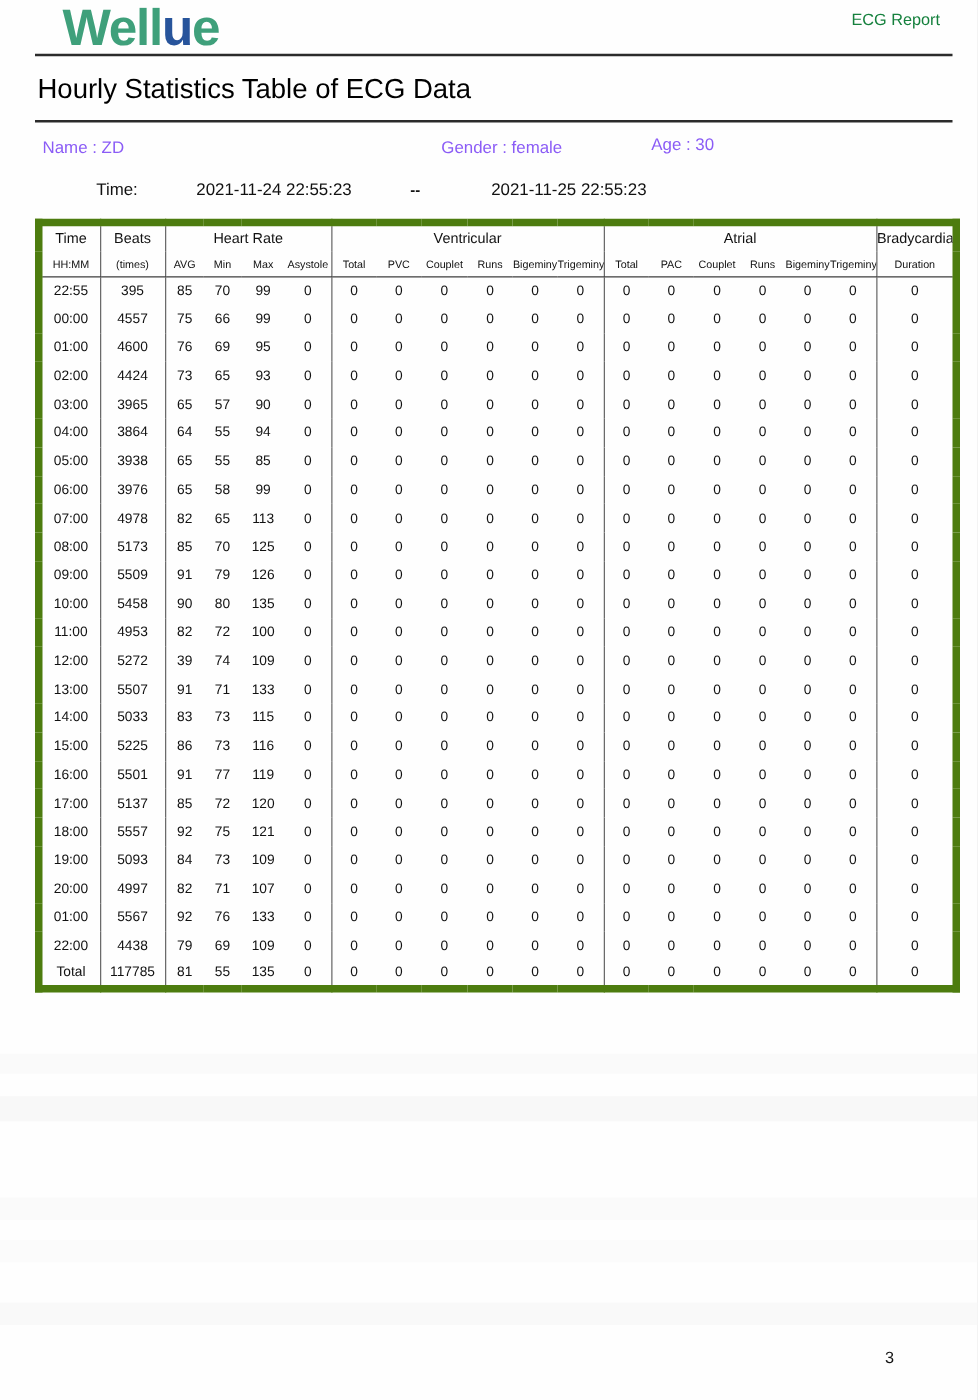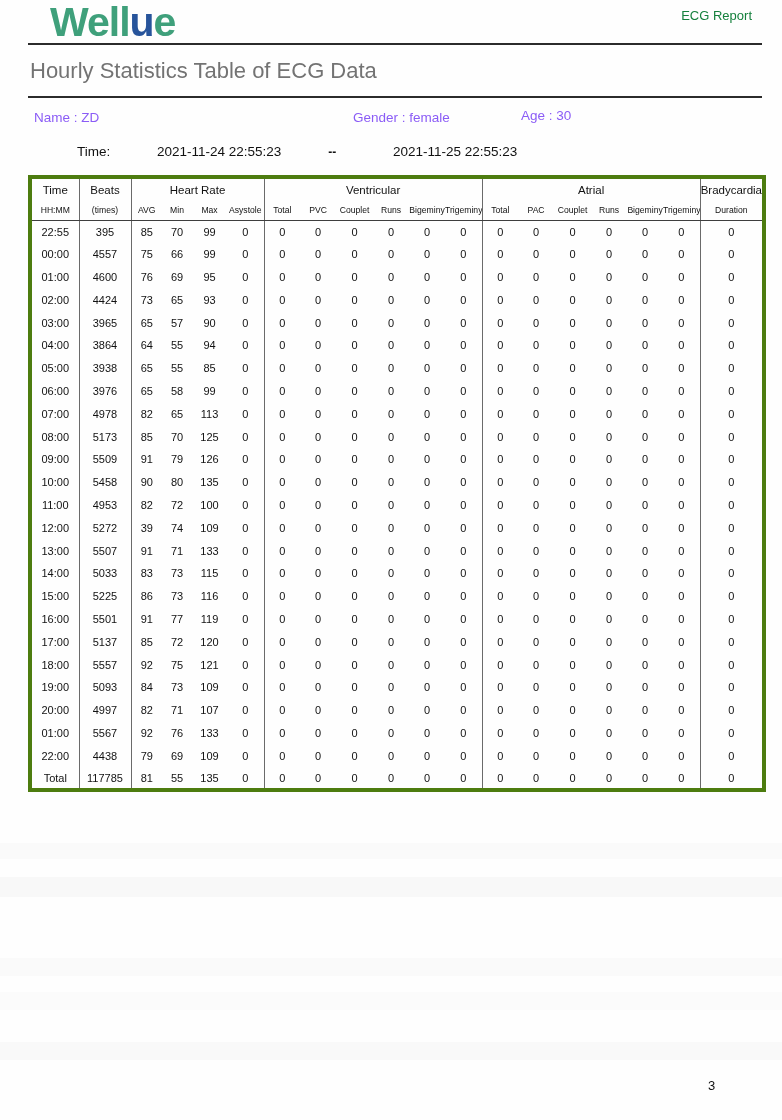--- a/index.html
+++ b/index.html
@@ -54,21 +54,21 @@
   .info-row2 span { display: inline-block; margin-left: 43px; }
   .time-sep { margin-left: 16px; margin-right: 10px; font-weight: 700; font-size: 12px; }
 
   table.ecg {
     position: absolute;
     left: 28px;
     top: 175px;
     width: 734px;
     border-collapse: collapse;
     table-layout: fixed;
-    border: 4px solid #4d7c0f;
+    border: 6px solid #4d7c0f;
     color: #111;
     padding-left: 40px;
   }
   table.ecg th, table.ecg td {
     font-weight: 400;
     text-align: center;
     vertical-align: middle;
     padding: 0;
     overflow: hidden;
     white-space: nowrap;
@@ -93,21 +93,21 @@
 <div class="page">
 
   <div class="logo">
     <span style="color: rgb(63, 160, 123);">Well</span><span style="color: rgb(39, 84, 155);">u</span><span style="color: rgb(63, 160, 123);">e</span>
   </div>
 
   <div class="report-label">ECG Report</div>
 
   <div class="rule rule1"></div>
 
-  <div class="doc-title" style="color: #737373;">Hourly Statistics Table of ECG Data</div>
+  <div class="doc-title" style="color: #000000;">Hourly Statistics Table of ECG Data</div>
 
   <div class="rule rule2"></div>
 
   <div class="info-row1">
     <span class="info-name">Name : ZD</span>
     <span class="info-gender">Gender : female</span>
     <span class="info-age">Age : 30</span>
   </div>
 
   <div class="info-row2">

